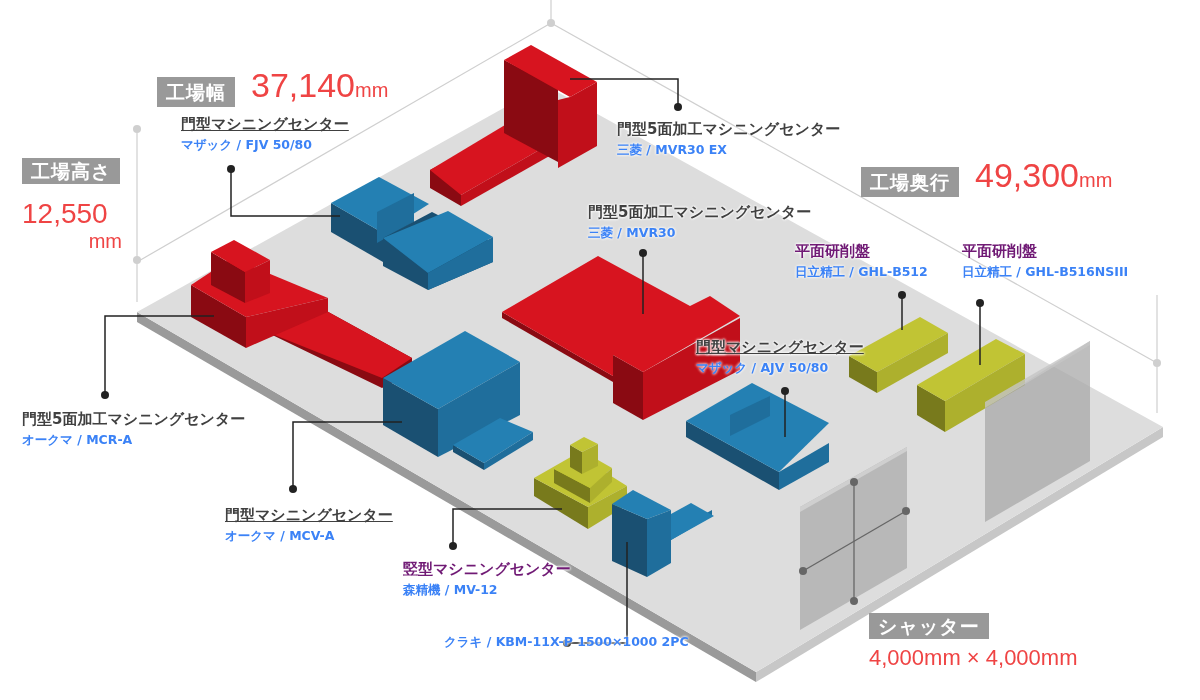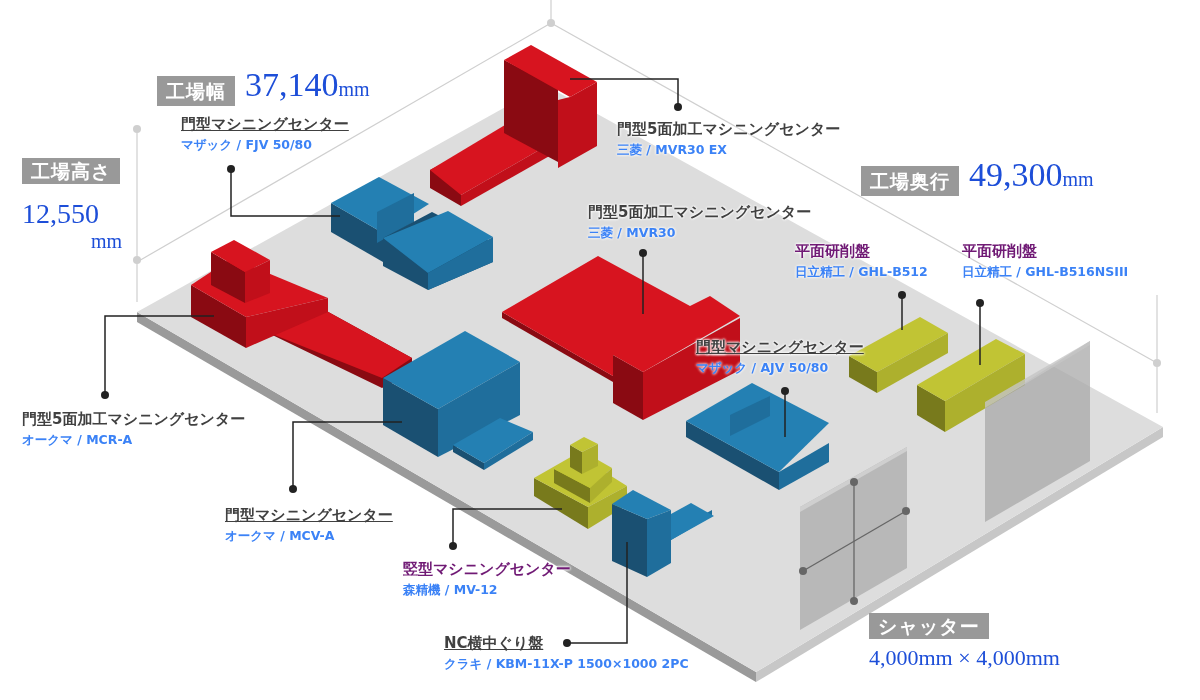--- a/index.html
+++ b/index.html
@@ -1,20 +1,20 @@
 <!DOCTYPE html>
 <html><head>
 <meta charset="utf-8">
 <style>
   html,body{margin:0;padding:0;background:#fff;}
   body{width:1200px;height:700px;position:relative;overflow:hidden;font-family:"DejaVu Sans","Liberation Sans",sans-serif;}
   #scene{position:absolute;left:0;top:0;width:1200px;height:700px;}
-  .dim{position:absolute;display:flex;align-items:flex-end;gap:10px;}
+  .dim{position:absolute;display:flex;align-items:flex-end;gap:16px;}
   .tag{background:#999;color:#fff;font-weight:bold;font-size:19px;padding:2px 9px;line-height:26px;letter-spacing:1px;}
-  .dimval{color:#1d4ed8;font-family:Liberation Serif, serif;font-size:34px;line-height:34px;}
+  .dimval{color:#ef4444;font-family:Liberation Sans, sans-serif;font-size:34px;line-height:34px;}
   .dimval .u{font-size:20px;}
   .lbl{position:absolute;white-space:nowrap;}
   .lbl .t{font-weight:bold;font-size:15px;line-height:22px;text-shadow:0 0 3px #fff,0 0 3px #fff,0 0 2px #fff;}
   .lbl .m{font-weight:bold;font-size:12.5px;color:#3b82f6;line-height:20px;text-shadow:0 0 3px #fff,0 0 3px #fff;}
   .red{color:#404040;}
   .blue{color:#404040;text-decoration:underline;}
   .olive{color:#701a75;}
 </style>
 </head>
 <body>
@@ -216,15 +216,14 @@
 </div>
 <div class="lbl" style="left:225px;top:504px;">
   <div class="t blue">門型マシニングセンター</div>
   <div class="m">オークマ / MCV-A</div>
 </div>
 <div class="lbl" style="left:403px;top:558px;">
   <div class="t olive">竪型マシニングセンター</div>
   <div class="m">森精機 / MV-12</div>
 </div>
 <div class="lbl" style="left:444px;top:632px;">
-  <div class="t blue">NC横中ぐり盤</div>
   <div class="m">クラキ / KBM-11X-P 1500×1000 2PC</div>
 </div>
 
 </body></html>

